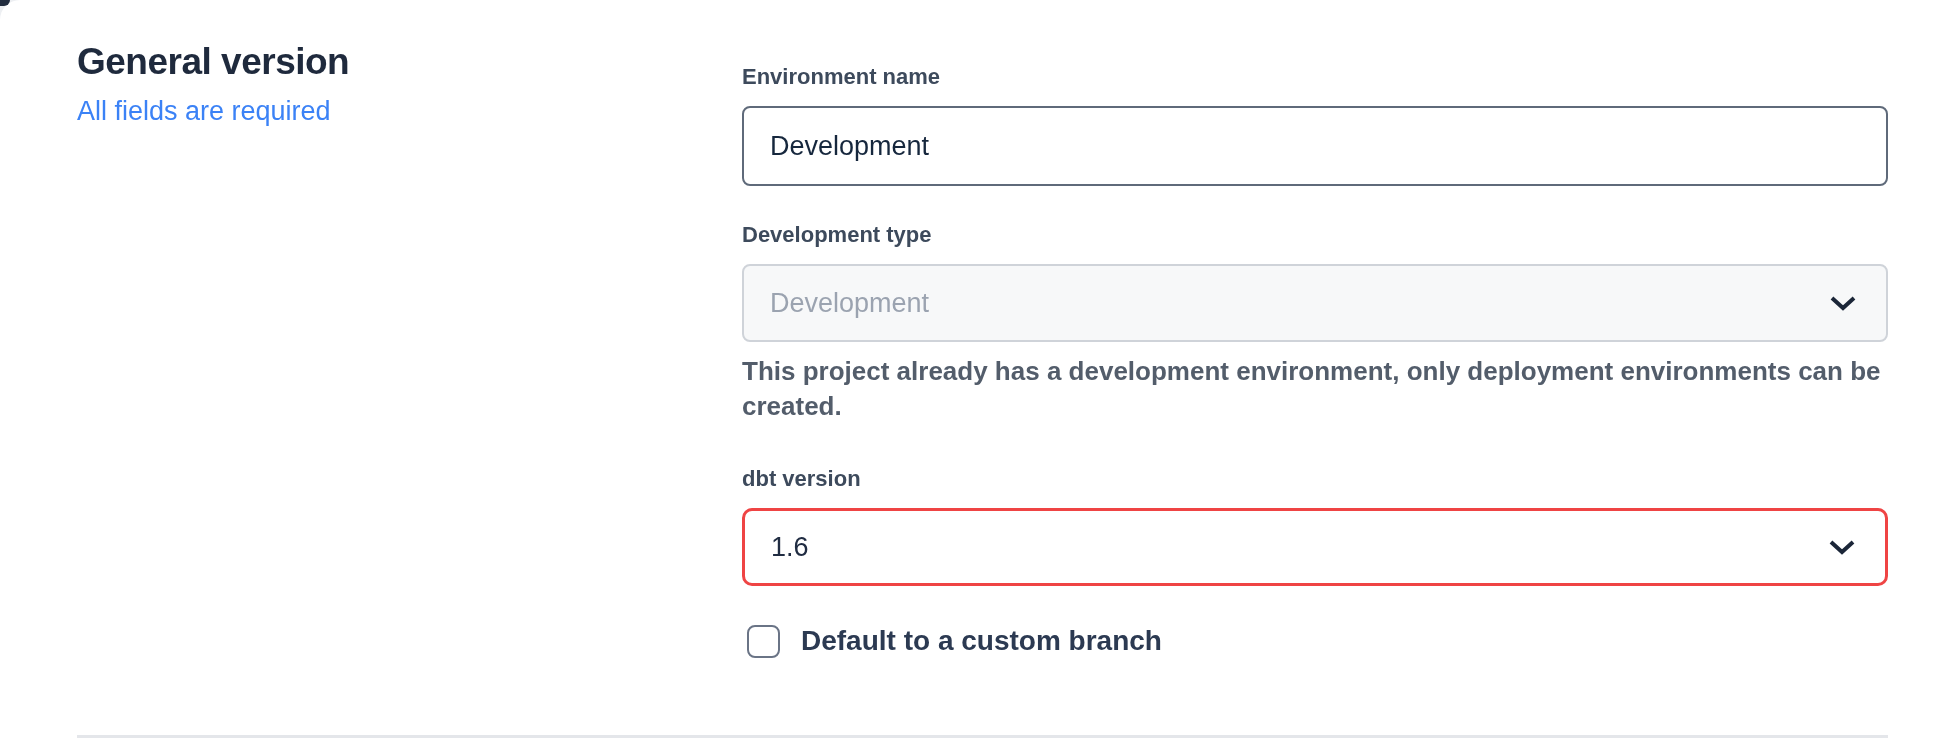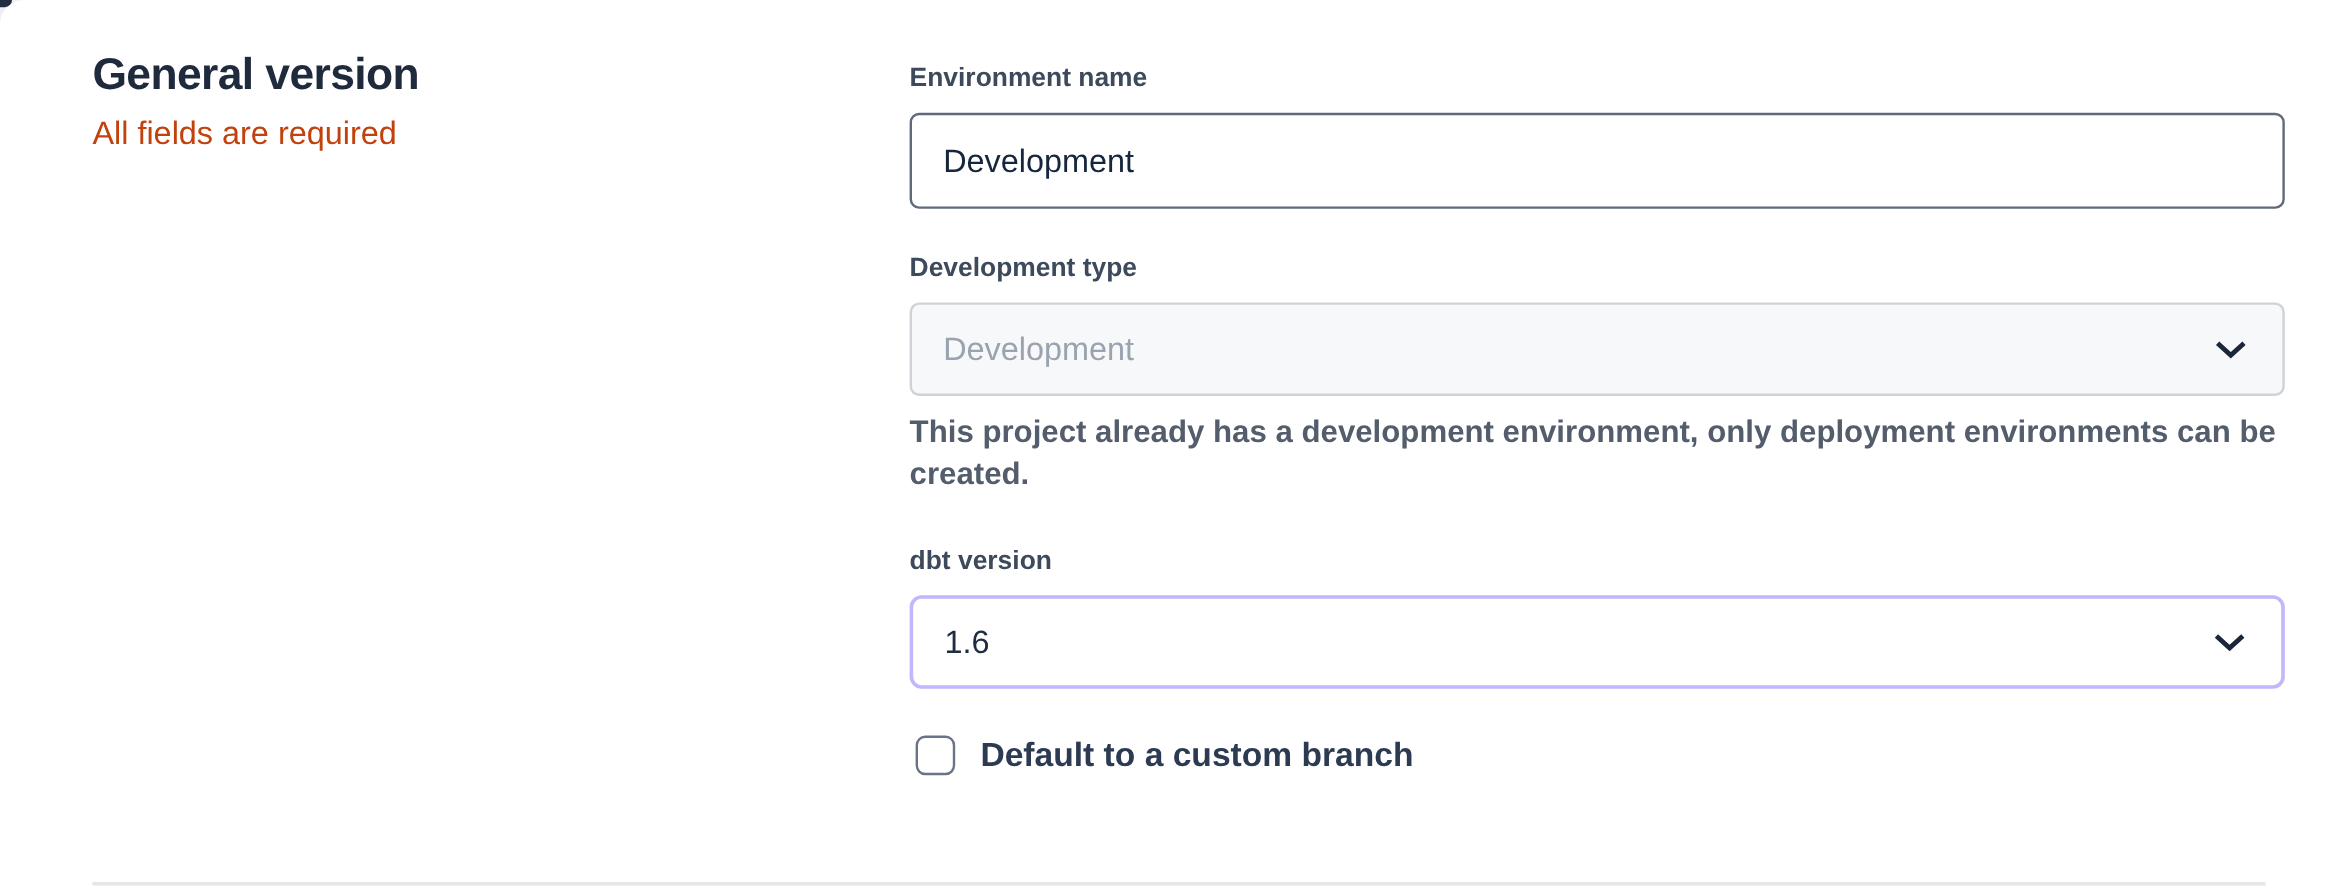--- a/index.html
+++ b/index.html
@@ -22,24 +22,24 @@
     position: absolute; inset: 0; background: #ffffff;
     border-top-left-radius: 20px; z-index: 1;
   }
 
   .left-col { position: absolute; left: 77px; top: 38px; width: 560px; }
   .page-title {
     font-size: 37px; font-weight: bold; color: #1f2a3d;
     letter-spacing: -0.5px; line-height: 48px;
   }
   .page-subtitle {
-    margin-top: 8px; font-size: 27px; color: #c2410c; line-height: 34px;
+    margin-top: 8px; font-size: 27px; color: #3b82f6; line-height: 34px;
   }
 
-  .form-col { position: absolute; left: 742px; top: 50px; width: 1146px; margin-left: 16px; }
+  .form-col { position: absolute; left: 742px; top: 62px; width: 1146px; }
 
   .field-label {
     display: block; font-size: 22px; font-weight: bold; color: #3d4a5c;
     line-height: 30px; margin-bottom: 14px;
   }
   .text-input {
     width: 100%; height: 80px;
     border: 2px solid #5f6a7a; border-radius: 8px;
     background: #ffffff; color: #16273d;
     font-family: inherit; font-size: 27px; padding: 0 26px;
@@ -54,21 +54,21 @@
   .select-box {
     width: 100%; height: 78px; border-radius: 8px;
     display: flex; align-items: center; justify-content: space-between;
     padding: 0 30px 0 26px; font-size: 27px; cursor: pointer;
   }
   .select-box.disabled {
     background: #f7f8f9; border: 2px solid #cfd3d9; color: #9ba3b0;
     cursor: default;
   }
   .select-box.focused {
-    background: #ffffff; border: 3px solid #c4b5fd; border-radius: 10px;
+    background: #ffffff; border: 3px solid #ef4444; border-radius: 10px;
     color: #202c42;
   }
   .chevron { display: inline-flex; align-items: center; }
 
   .helper-text {
     margin-top: 12px; font-size: 26px; color: #535d6b; line-height: 35px;
     max-width: 1146px;
     font-weight: bold;
   }
 

